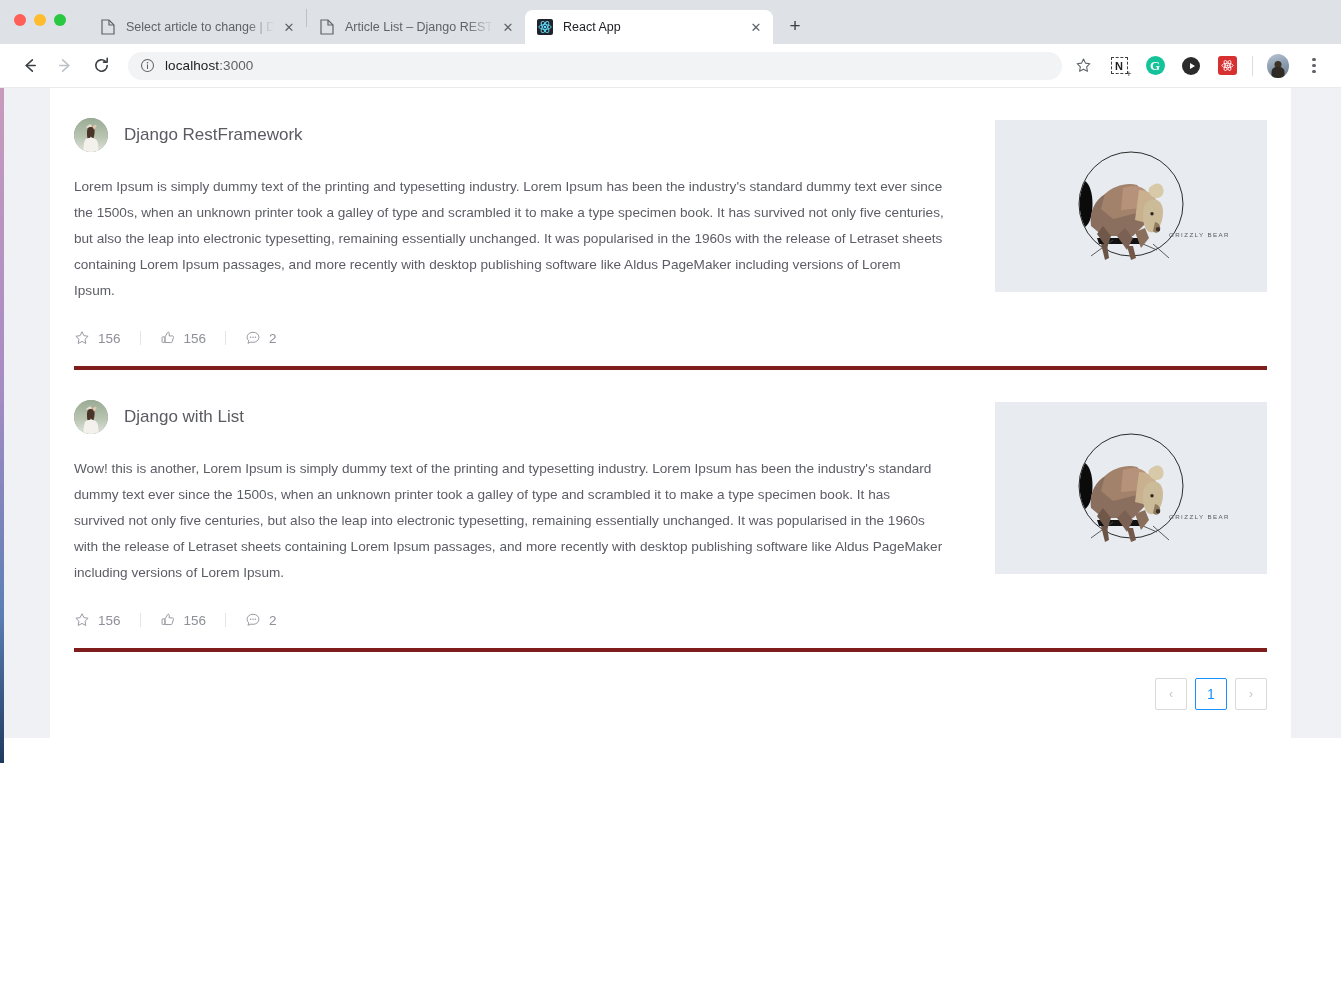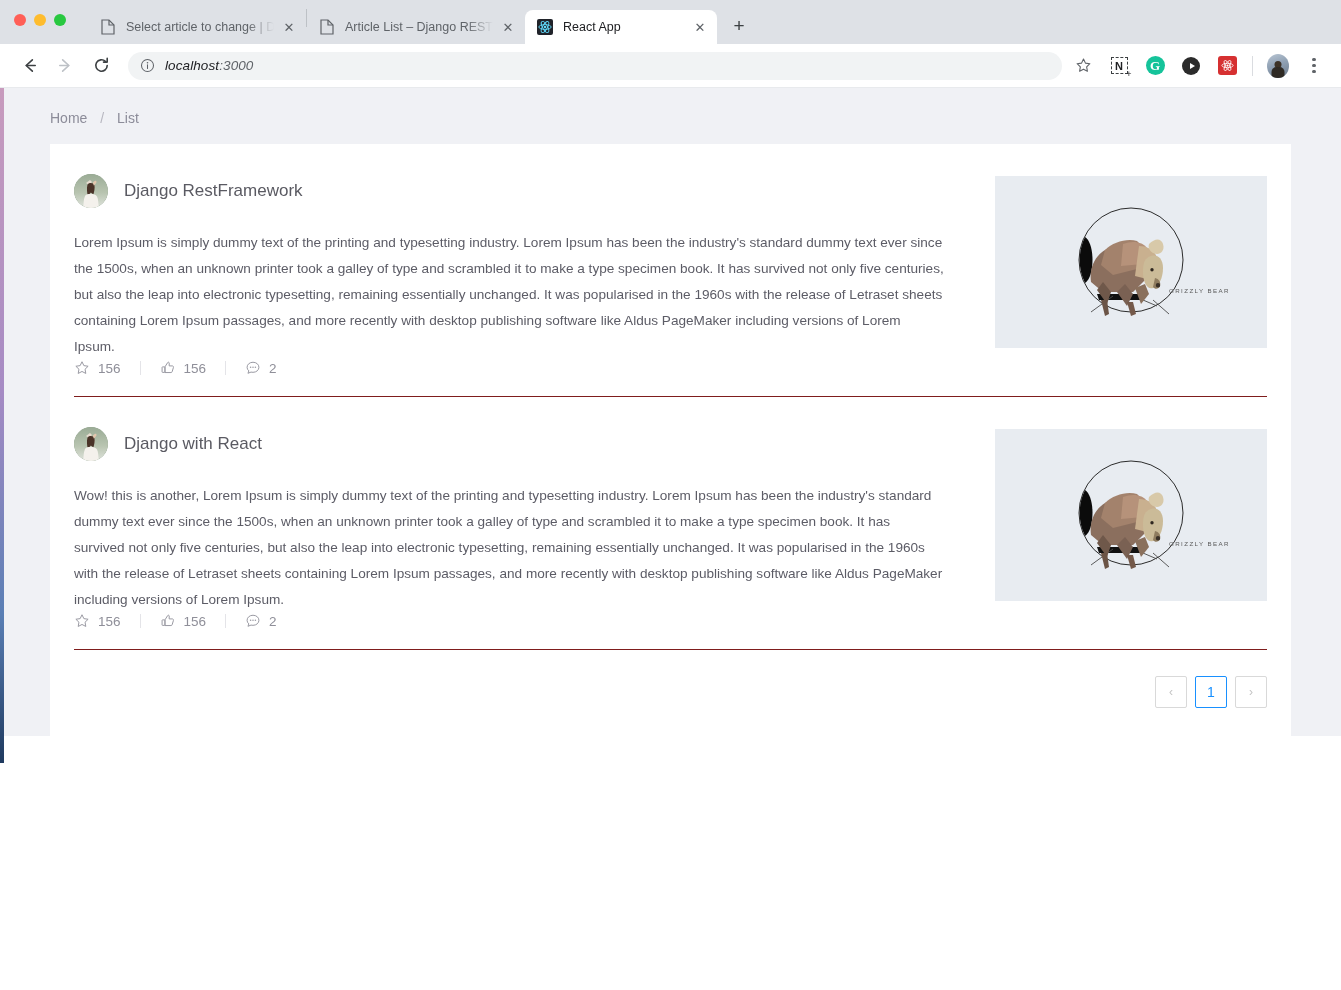--- a/index.html
+++ b/index.html
@@ -33,21 +33,21 @@
   .tabs { display: flex; align-items: flex-end; margin-left: 76px; height: 44px; }
   .tab {
     height: 34px;
     display: flex; align-items: center;
     padding: 0 8px 0 12px;
     border-radius: 8px 8px 0 0;
     position: relative;
     width: 218px;
     background: transparent;
   }
-  .tab.active { background: #ffffff; width: 192px; }
+  .tab.active { background: #ffffff; width: 248px; }
   .tab .favicon {
     width: 16px; height: 16px; flex: 0 0 16px;
     margin-right: 10px;
     display: flex; align-items: center; justify-content: center;
   }
   .tab .title {
     font-size: 12.5px;
     color: #5f6368;
     white-space: nowrap;
     overflow: hidden;
@@ -88,21 +88,20 @@
   .navbtn.disabled { color: #bdc1c6; }
   .urlbox {
     flex: 1;
     height: 28px;
     background: #f1f3f4;
     border-radius: 14px;
     display: flex; align-items: center;
     padding: 0 12px;
     margin: 0 10px 0 6px;
     max-width: 980px;
-    font-style: italic;
   }
   .urlbox .infoicon { margin-right: 10px; display: flex; color: #5f6368; }
   .urltext { font-size: 13.5px; color: #202124; letter-spacing: .1px; }
   .urltext .port { color: #5f6368; }
   .omniicons { display: flex; align-items: center; gap: 14px; margin-left: auto; padding-right: 2px; }
   .oicon { width: 22px; height: 22px; display: flex; align-items: center; justify-content: center; }
   .ext-n {
     width: 17px; height: 17px;
     border: 1.4px dashed #3c4043;
     font-size: 11px; font-weight: bold; color: #202124;
@@ -188,21 +187,21 @@
   .content-card {
     background: #ffffff;
     margin: 0 50px;
     padding: 0 24px;
     min-height: 560px;
   }
 
   .article {
     padding: 30px 0 0 0;
     display: flex;
-    border-bottom: 1px solid #7f1d1d;
+    border-bottom: 4px solid #7f1d1d;
   }
   .article:last-of-type { border-bottom: 1px solid #f0f0f0; }
   .article-main { flex: 1; padding-right: 30px; }
   .article-head { display: flex; align-items: center; gap: 16px; }
   .avatar {
     width: 34px; height: 34px; border-radius: 50%;
     overflow: hidden; flex: 0 0 34px;
     background: #8ea08b;
     position: relative;
   }
@@ -214,21 +213,21 @@
   }
   .article-body {
     margin-top: 22px;
     font-size: 13.6px;
     line-height: 26px;
     color: #5c5c66;
     max-width: 870px;
   }
   .actions {
     display: flex; align-items: center;
-    margin-bottom: 20px;
+    margin-top: 26px; margin-bottom: 20px;
     color: #9a9aa3;
     font-size: 13.5px;
   }
   .action { display: flex; align-items: center; gap: 8px; }
   .action .num { color: #8f8f99; }
   .act-sep { width: 1px; height: 14px; background: #e4e4e8; margin: 0 19px; }
 
   .thumb {
     width: 272px; height: 172px;
     flex: 0 0 272px;
@@ -385,25 +384,20 @@
     </div>
   </div>
 </div>
 
 <div class="viewport">
   <div class="edge-stripe"></div>
 
 
   <div class="app-body">
 
-    <div class="breadcrumb">
-      <span class="crumb">Home</span>
-      <span class="sep">/</span>
-      <span class="crumb">List</span>
-    </div>
 
     <div class="content-card">
 
       <div class="article">
         <div class="article-main">
           <div class="article-head">
             <span class="avatar">
               <svg width="34" height="34" viewBox="0 0 34 34">
                 <defs>
                   <linearGradient id="ag1" x1="0" y1="0" x2="0" y2="1">
@@ -502,21 +496,21 @@
                 <g clip-path="url(#ac2)">
                   <rect width="34" height="34" fill="url(#ag2)"></rect>
                   <path d="M12 9l4-3 2 2-3 3z" fill="#e8dcd0"></path>
                   <ellipse cx="17" cy="13.5" rx="3.4" ry="4.1" fill="#e3c7ae"></ellipse>
                   <path d="M13.4 11c1-2.8 6.4-2.6 7.1.4.5 2.3-.3 6.4-1.1 9-1.1-1-2.5-2-2.5-2s-2 2.5-3 3.8c-1-3.5-1.3-8.4-.5-11.2z" fill="#4a3328"></path>
                   <path d="M11 22c1.5-3 10-3.2 12 .5 1.2 2.2 1.6 7 1.6 11.5H9.4c0-4 .3-9.4 1.6-12z" fill="#f4f1ec"></path>
                   <path d="M19.8 11.5c1.6-1.4 3.6-3.4 2.3-4.6-1-.9-2.6.6-3.3 1.8z" fill="#e3c7ae"></path>
                 </g>
               </svg>
             </span>
-            <h2 class="article-title">Django with React</h2>
+            <h2 class="article-title">Django with List</h2>
           </div>
           <p class="article-body">Wow! this is another, Lorem Ipsum is simply dummy text of the printing and typesetting industry. Lorem Ipsum has been the industry's standard dummy text ever since the 1500s, when an unknown printer took a galley of type and scrambled it to make a type specimen book. It has survived not only five centuries, but also the leap into electronic typesetting, remaining essentially unchanged. It was popularised in the 1960s with the release of Letraset sheets containing Lorem Ipsum passages, and more recently with desktop publishing software like Aldus PageMaker including versions of Lorem Ipsum.</p>
 
           <div class="actions">
             <span class="action">
               <svg width="16" height="16" viewBox="0 0 20 20">
                   <path d="M10 2.2l2.35 4.85 5.3.76-3.84 3.72.92 5.27L10 14.33l-4.73 2.47.92-5.27L2.35 7.81l5.3-.76z" fill="none" stroke="#9a9aa3" stroke-width="1.25" stroke-linejoin="round"></path>
                 </svg>
               <span class="num">156</span>
             </span>

